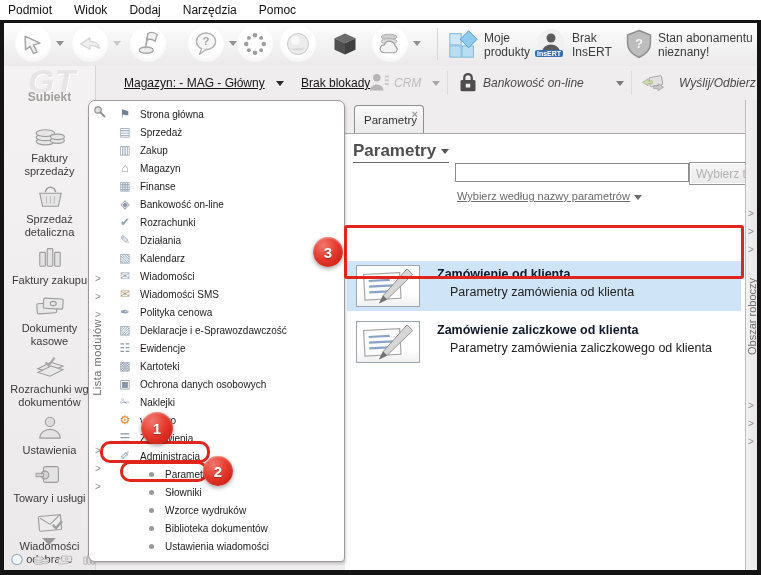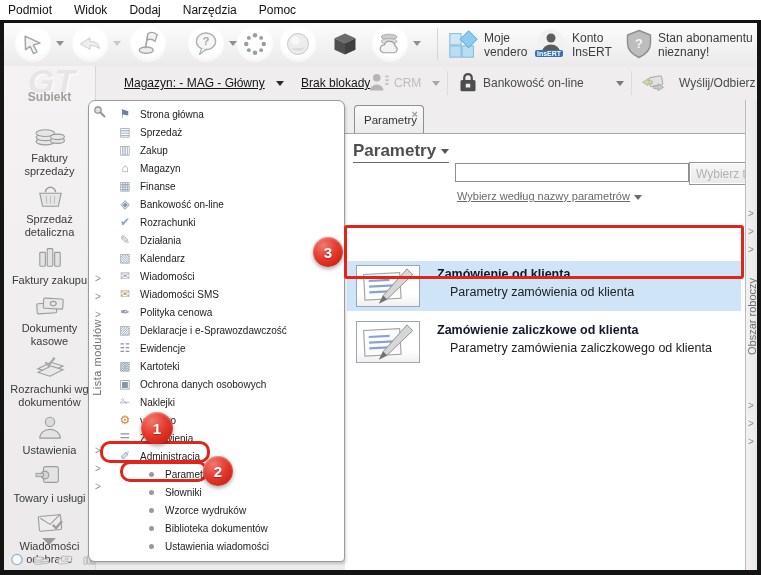--- a/index.html
+++ b/index.html
@@ -19,21 +19,21 @@
   .caret.lite{border-top-color:#c9c9c9;}
   .tb-sep{position:absolute;top:5px;width:1px;height:32px;background:#d7d5d6;}
   .tb-group-icon{position:absolute;top:5px;}
   .tb-group-icon svg{width:32px;height:32px;}
   .tb-label{position:absolute;top:8px;font-size:12px;line-height:14px;color:#3c3c3c;}
   .insert-badge{position:absolute;font-size:7px;font-weight:bold;color:#fff;background:#3a6fb5;padding:0 2px;border-radius:2px;}
   
   .quickbar{position:absolute;left:87px;top:43px;width:666px;height:34px;background:#efedee;}
   .qb-link{position:absolute;top:10px;font-size:12px;color:#161616;text-decoration:underline;cursor:pointer;white-space:nowrap;}
   .qb-caret{position:absolute;width:0;height:0;border-left:4px solid transparent;border-right:4px solid transparent;border-top:5px solid #2a2a2a;}
-  .qb-text{position:absolute;top:10px;font-size:12px;white-space:nowrap;}
+  .qb-text{position:absolute;top:10px;font-size:12px;white-space:nowrap;font-style:italic;}
   .qb-sep{position:absolute;top:5px;width:1px;height:24px;background:#dddbdc;}
   .qb-icon{position:absolute;top:5px;}
   .qb-icon svg{width:24px;height:24px;}
   
   .sidebar{position:absolute;left:0;top:43px;width:91px;height:504px;background:linear-gradient(180deg,#f4f2f3,#ebe9ea);border-right:1px solid #d8d6d7;}
   .gt-logo{position:absolute;left:24px;top:-4px;font-size:34px;font-style:italic;font-weight:bold;color:#e7e5e6;text-shadow:1px 1px 0 #fff;}
   .gt-sub{position:absolute;left:0;top:24px;width:91px;text-align:center;font-size:12px;font-weight:bold;color:#a09e9d;}
   .module-list{position:absolute;left:0;top:44px;width:91px;display:flex;flex-direction:column;align-items:flex-end;}
   .module{width:91px;display:flex;flex-direction:column;align-items:center;margin-top:5px;cursor:pointer;}
   .module:first-child{margin-top:12px;}
@@ -99,28 +99,28 @@
   <div class="app">
 
     <div class="toolbar">
       <span class="tb-sep" style="left:433px"></span>
       <span class="tb-group-icon" style="left:443px"><svg viewBox="0 0 34 32">
             <rect x="3" y="5" width="12" height="12" fill="#cfe7f6" stroke="#7db6da"></rect>
             <rect x="3" y="18" width="12" height="12" fill="#b9ddf2" stroke="#7db6da"></rect>
             <rect x="16" y="18" width="12" height="12" fill="#b9ddf2" stroke="#7db6da"></rect>
             <polygon points="23,2 32,11 23,20 14,11" fill="#8ecbee" stroke="#4f9fd0"></polygon>
           </svg></span>
-      <span class="tb-label" style="left:480px;width:56px">Moje vendero</span>
+      <span class="tb-label" style="left:480px;width:56px">Moje produkty</span>
       <span class="tb-group-icon" style="left:531px"><svg viewBox="0 0 32 32">
             <circle cx="16" cy="14" r="13" fill="#f1f1f1"></circle>
             <circle cx="16" cy="10" r="4.5" fill="#5c5c5c"></circle>
             <path d="M7 24 a9 7.5 0 0 1 18 0 Z" fill="#5c5c5c"></path>
           </svg></span>
       <span class="insert-badge" style="left:531px;top:27px">InsERT</span>
-      <span class="tb-label" style="left:568px;width:42px">Konto InsERT</span>
+      <span class="tb-label" style="left:568px;width:42px">Brak InsERT</span>
       <span class="tb-group-icon" style="left:619px"><svg viewBox="0 0 32 32">
             <path d="M16 2.5 L27.5 7 V15 C27.5 22 22.5 26.5 16 29.5 C9.5 26.5 4.5 22 4.5 15 V7 Z" fill="#bdbdbd" stroke="#8d8d8d" stroke-width="1.4"></path>
             <text x="16" y="20" text-anchor="middle" font-size="13" font-weight="bold" fill="#f5f5f5">?</text>
           </svg></span>
       <span class="tb-label" style="left:654px;width:112px">Stan abonamentu nieznany!</span>
     <span class="tbtn" style="left: 11px;">
           <svg viewBox="0 0 32 32">
             <path d="M7 7 L24 15 L16.5 17 L20.5 25 L16.5 26.8 L12.8 18.8 L7.5 22.5 Z" fill="#f4f4f4" stroke="#a5a5a5" stroke-width="1.7" stroke-linejoin="round"></path>
           </svg>
         </span>

